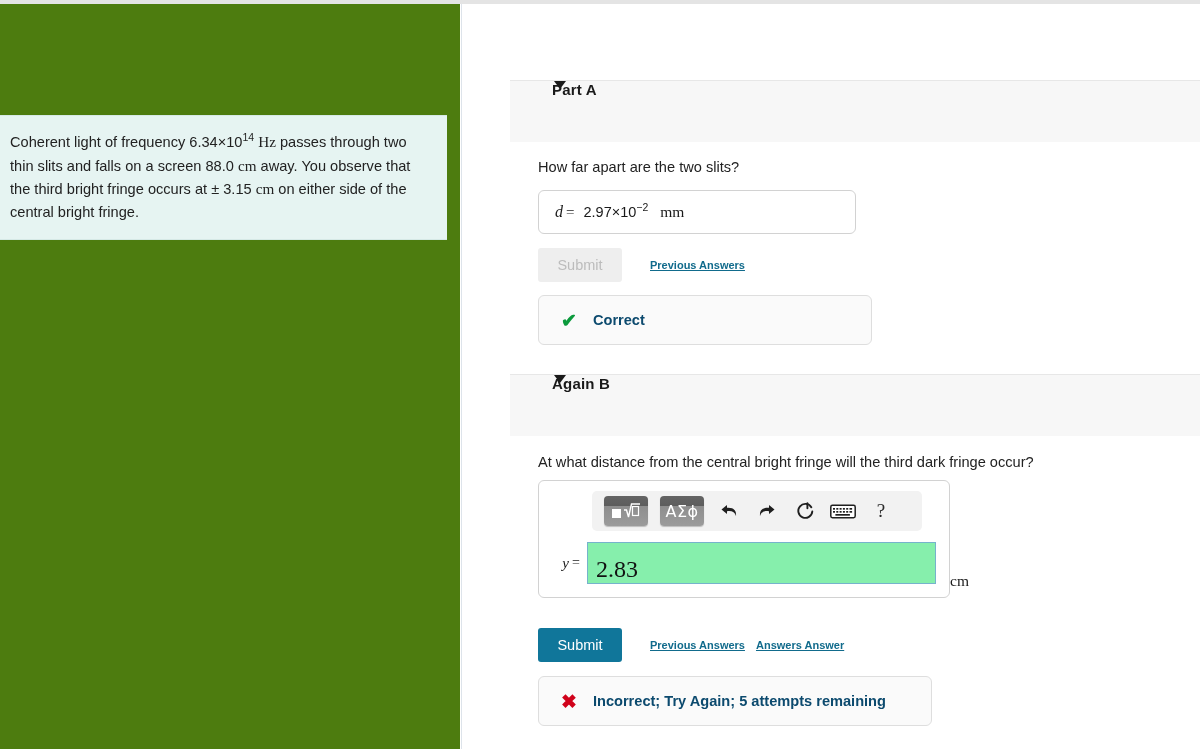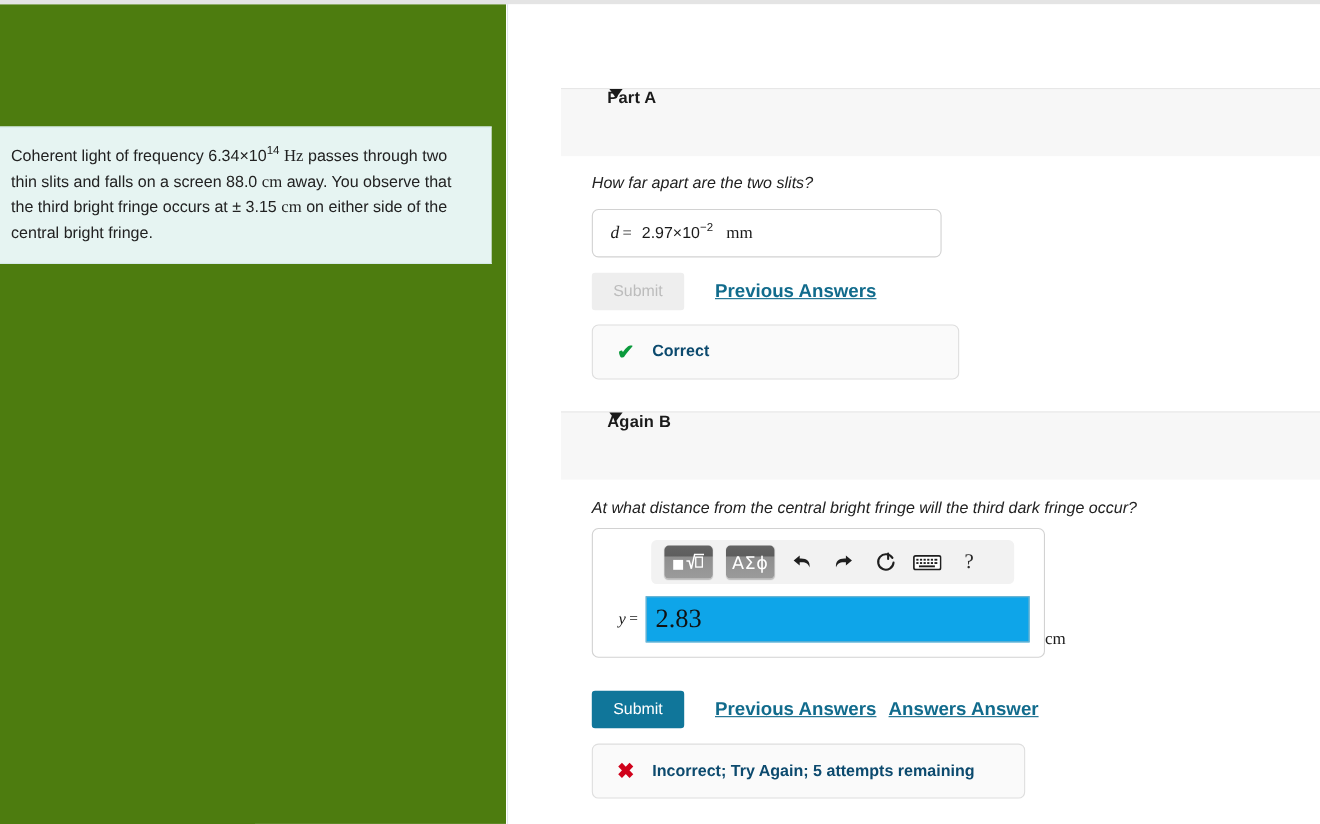--- a/index.html
+++ b/index.html
@@ -93,21 +93,20 @@
     letter-spacing: 0.2px;
   }
 
   
   .question {
     position: absolute;
     left: 76px;
     font-size: 14.6px;
     color: #222222;
     white-space: nowrap;
-    font-style: italic;
   }
 
   
   .ans-display {
     position: absolute;
     left: 76px;
     background: #ffffff;
     border: 1px solid #d2d2d2;
     border-radius: 6px;
     display: flex;
@@ -164,21 +163,21 @@
     background: #10769a;
     color: #ffffff;
   }
   .btn-submit.disabled {
     background: #eeeeee;
     color: #bcbcbc;
     cursor: default;
   }
   .link {
     color: #116b8c;
-    font-size: 17px;
+    font-size: 11px;
     font-weight: bold;
     text-decoration: underline;
     cursor: pointer;
     white-space: nowrap;
   }
 
   
   .feedback {
     position: absolute;
     left: 76px;
@@ -264,23 +263,23 @@
   .input-eq {
     font-family: "Liberation Serif", serif;
     font-size: 14px;
     color: #1a1a1a;
     margin: 0 7px 0 3px;
   }
   .mq-field {
     flex: 1;
     height: 42px;
     border: 1px solid #76b3cc;
-    background: #0ea5e9;
-    display: flex;
-    align-items: center;
+    background: #86efac;
+    display: flex;
+    align-items: flex-end;
     padding-left: 8px;
     cursor: text;
   }
   .mq-value {
     font-family: "Liberation Serif", serif;
     font-size: 24px;
     color: #111111;
   }
   .input-unit {
     position: absolute;

